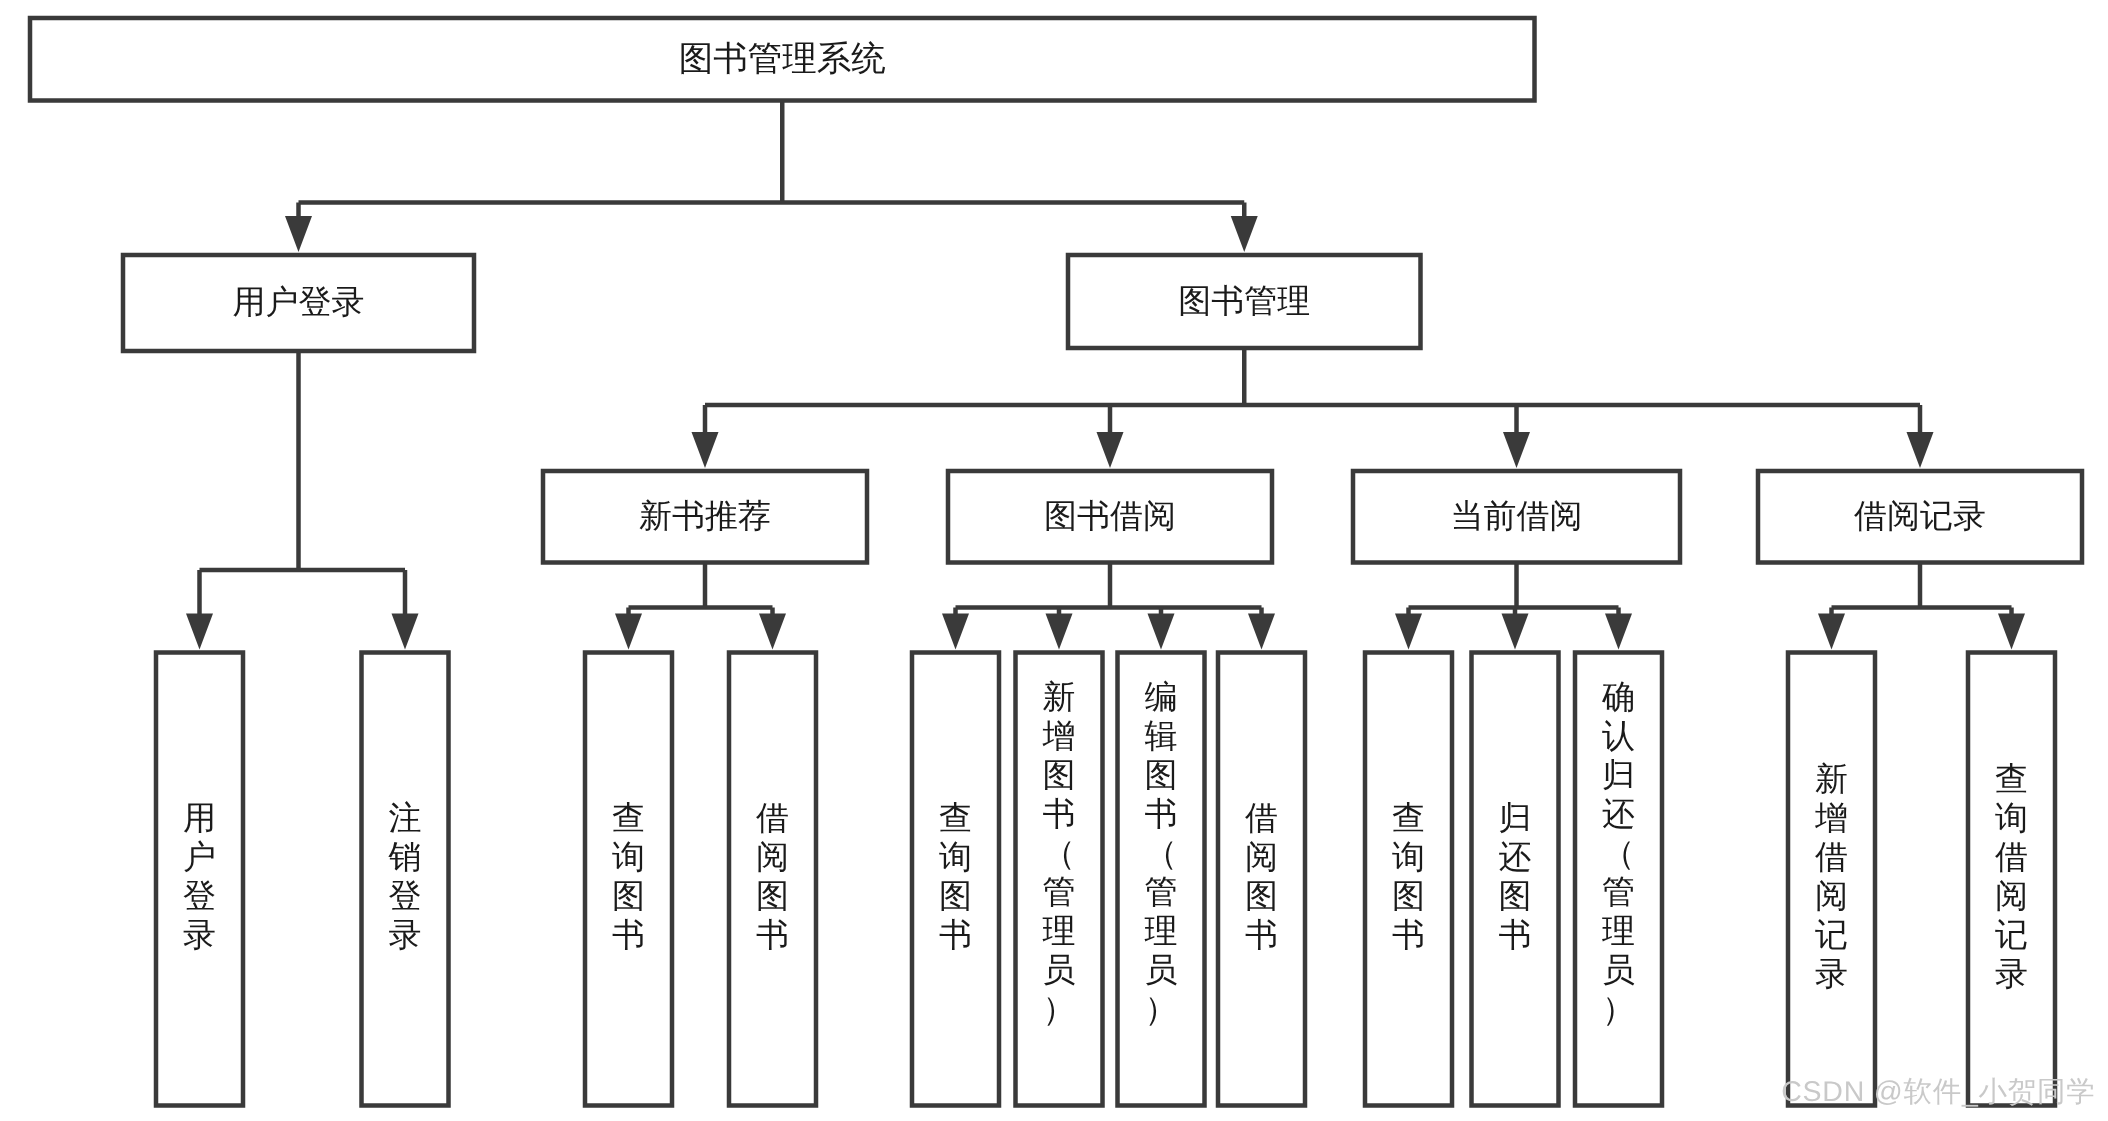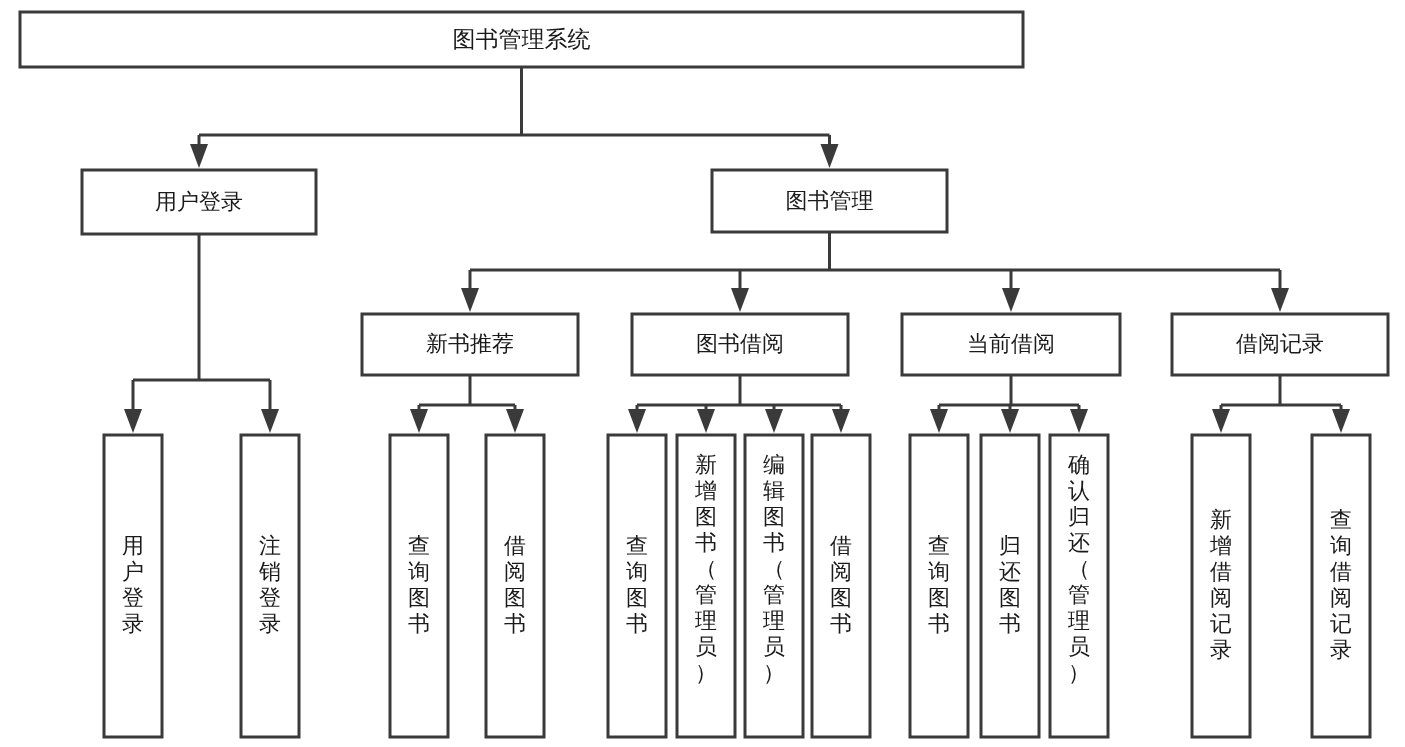--- a/index.html
+++ b/index.html
@@ -270,13 +270,14 @@
           <rect x="1312" y="435" width="58" height="302" class="node-rect"></rect>
           <text x="1341" y="521" class="leaf-label-char">查</text>
           <text x="1341" y="547" class="leaf-label-char">询</text>
           <text x="1341" y="573" class="leaf-label-char">借</text>
           <text x="1341" y="599" class="leaf-label-char">阅</text>
           <text x="1341" y="625" class="leaf-label-char">记</text>
           <text x="1341" y="651" class="leaf-label-char">录</text>
         </g>
       </g>
   </svg>
+  <div class="watermark-text">CSDN @软件_小贺同学</div>
 </div>
 
 </body></html>

